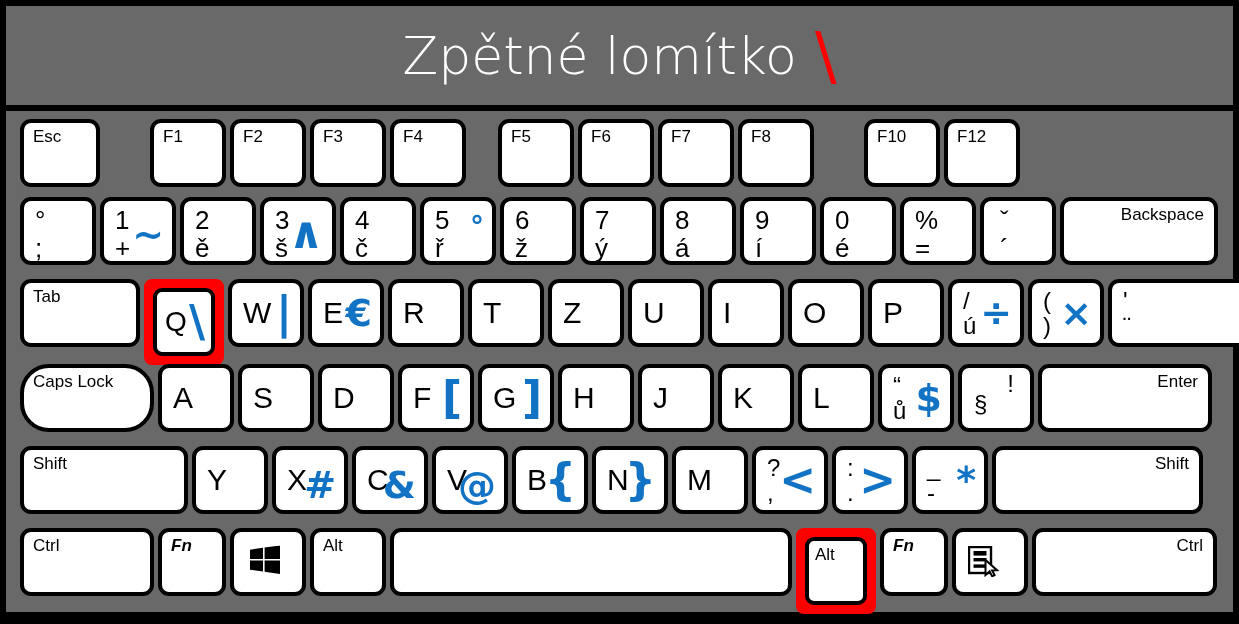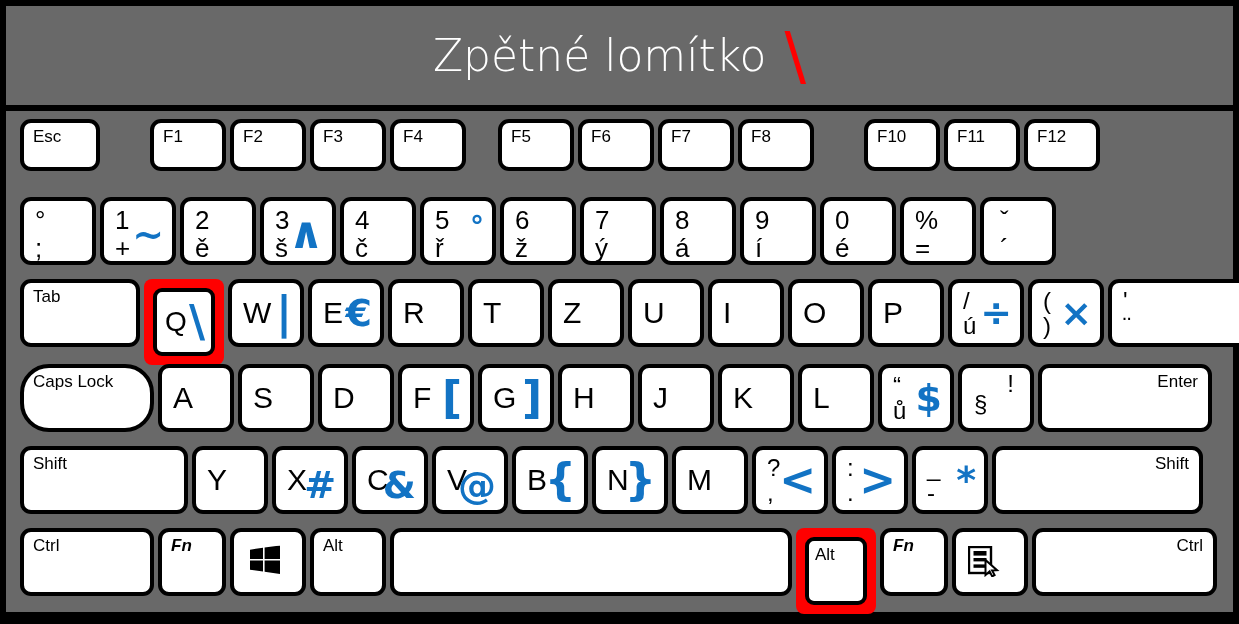--- a/index.html
+++ b/index.html
@@ -23,21 +23,21 @@
     top: 6px;
     width: 1227px;
     height: 99px;
     background: #696969;
     display: flex;
     align-items: center;
     justify-content: center;
   }
   #title-text {
     color: #ffffff;
-    font-size: 44px;
+    font-size: 52px;
     font-family: "DejaVu Sans", sans-serif;
     font-weight: 300;
     letter-spacing: 0px;
     white-space: nowrap;
     line-height: 1;
   }
   #title-symbol {
     color: #ff0000;
     font-size: 64px;
     font-family: "DejaVu Sans", sans-serif;
@@ -79,21 +79,21 @@
     box-sizing: border-box;
     height: 64px;
     width: 76px;
     margin-right: 4px;
     background: #ffffff;
     border: 4px solid #000000;
     border-radius: 11px;
     flex: 0 0 auto;
     overflow: hidden;
   }
-  .key.fn-key { height: 52px; }
+  .key.fn-key { height: 68px; }
   .key.tall   { height: 68px; }
 
   
   .key::after {
     content: "";
     position: absolute;
     left: 8%;
     top: 28%;
     width: 48%;
     height: 62%;
@@ -255,23 +255,20 @@
         <span class="lbl-corner">F7</span>
       </div>
       <div class="key fn-key">
         <span class="lbl-corner">F8</span>
       </div>
       <div class="gap-md"></div>
       <div class="key fn-key">
         <span class="lbl-corner">F10</span>
       </div>
       <div class="key fn-key">
-        <span class="lbl-corner">F11</span>
-      </div>
-      <div class="key fn-key">
         <span class="lbl-corner">F12</span>
       </div>
     </div>
 
     <div class="krow" id="row-num">
       <div class="key tall">
         <span class="stack">
           <span class="up">°</span>
           <span class="lo">;</span>
         </span>
@@ -343,20 +340,23 @@
         <span class="stack">
           <span class="up">%</span>
           <span class="lo">=</span>
         </span>
       </div>
       <div class="key tall">
         <span class="stack" style="left:16px;">
           <span class="up">ˇ</span>
           <span class="lo">´</span>
         </span>
+      </div>
+      <div class="key tall w-bksp">
+        <span class="lbl-right">Backspace</span>
       </div>
     </div>
 
     <div class="krow" id="row-qwe">
       <div class="key tall w-tab">
         <span class="lbl-corner">Tab</span>
       </div>
 
       <div class="hl-wrap">
         <div class="key tall" style="width:62px;">

